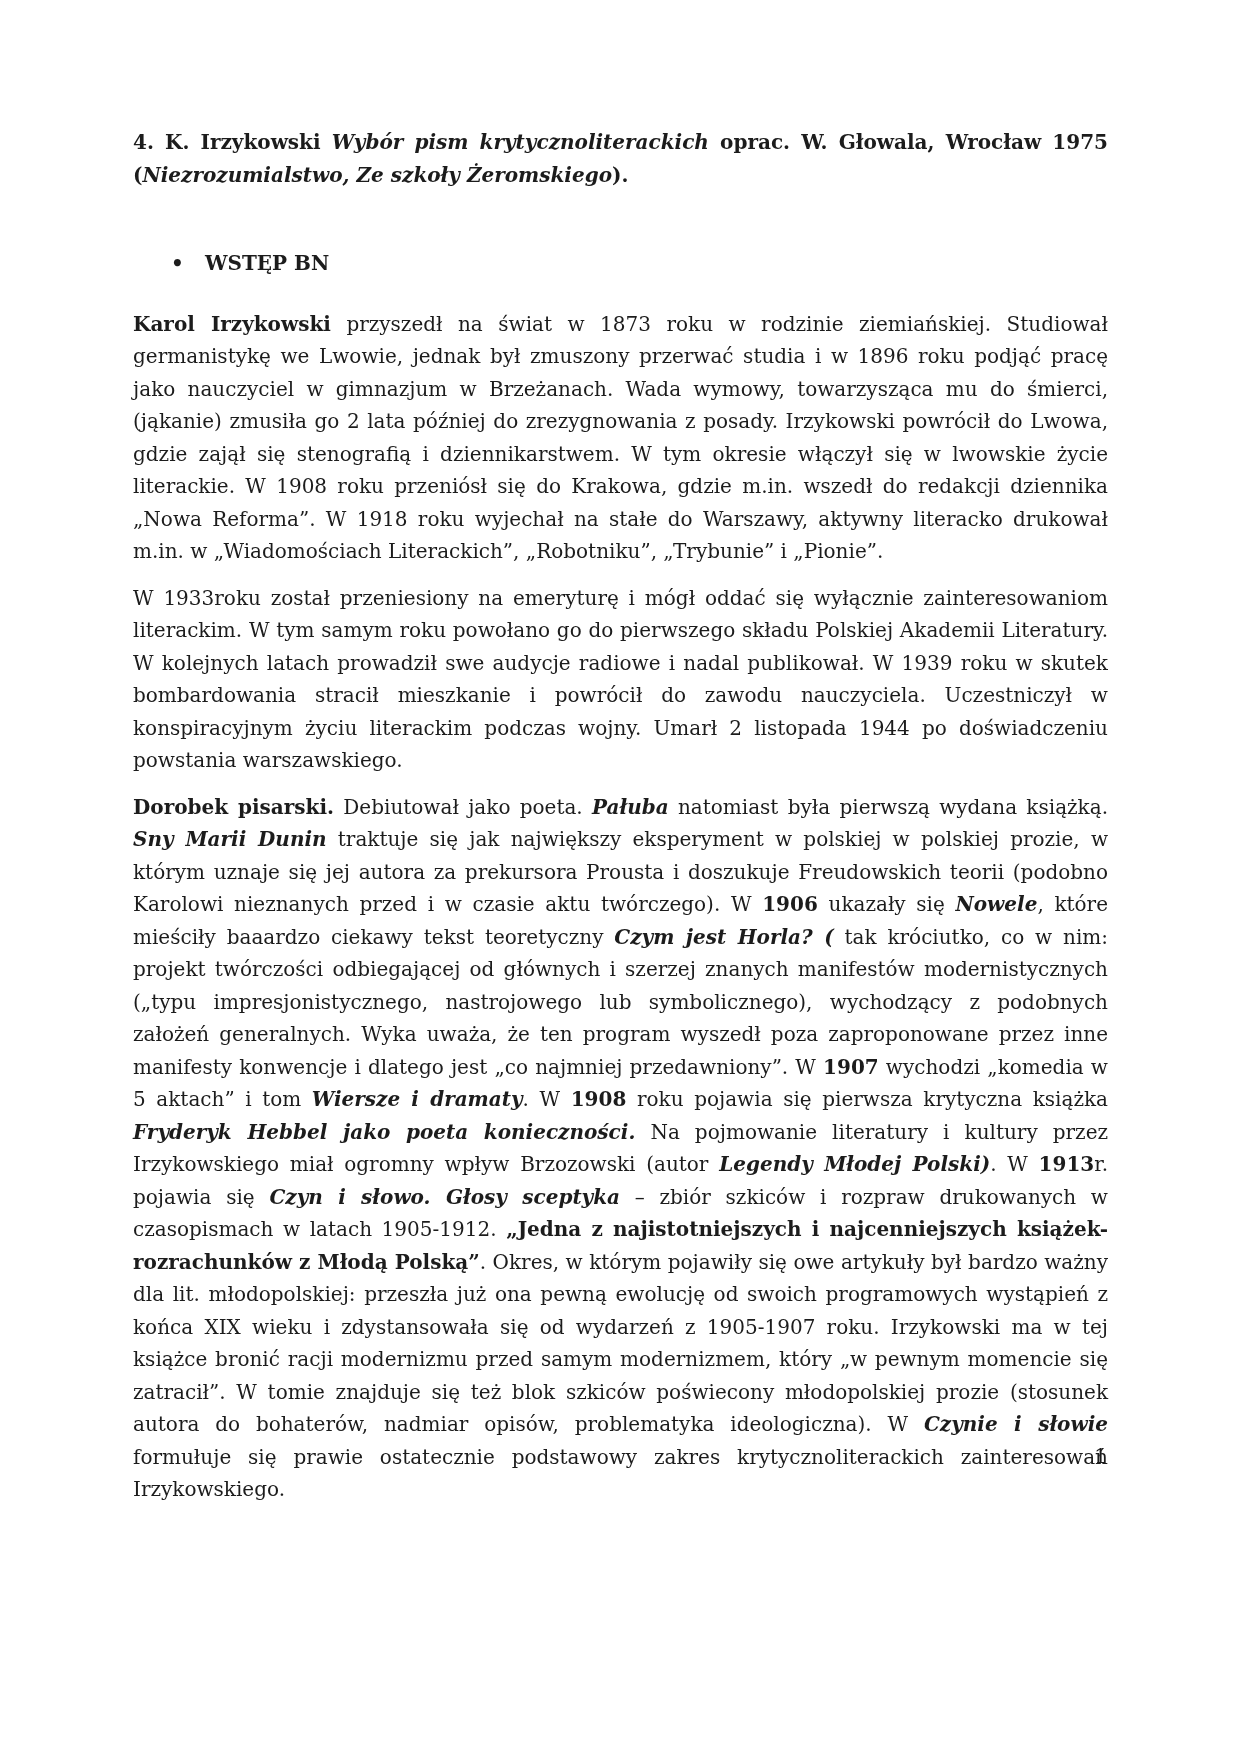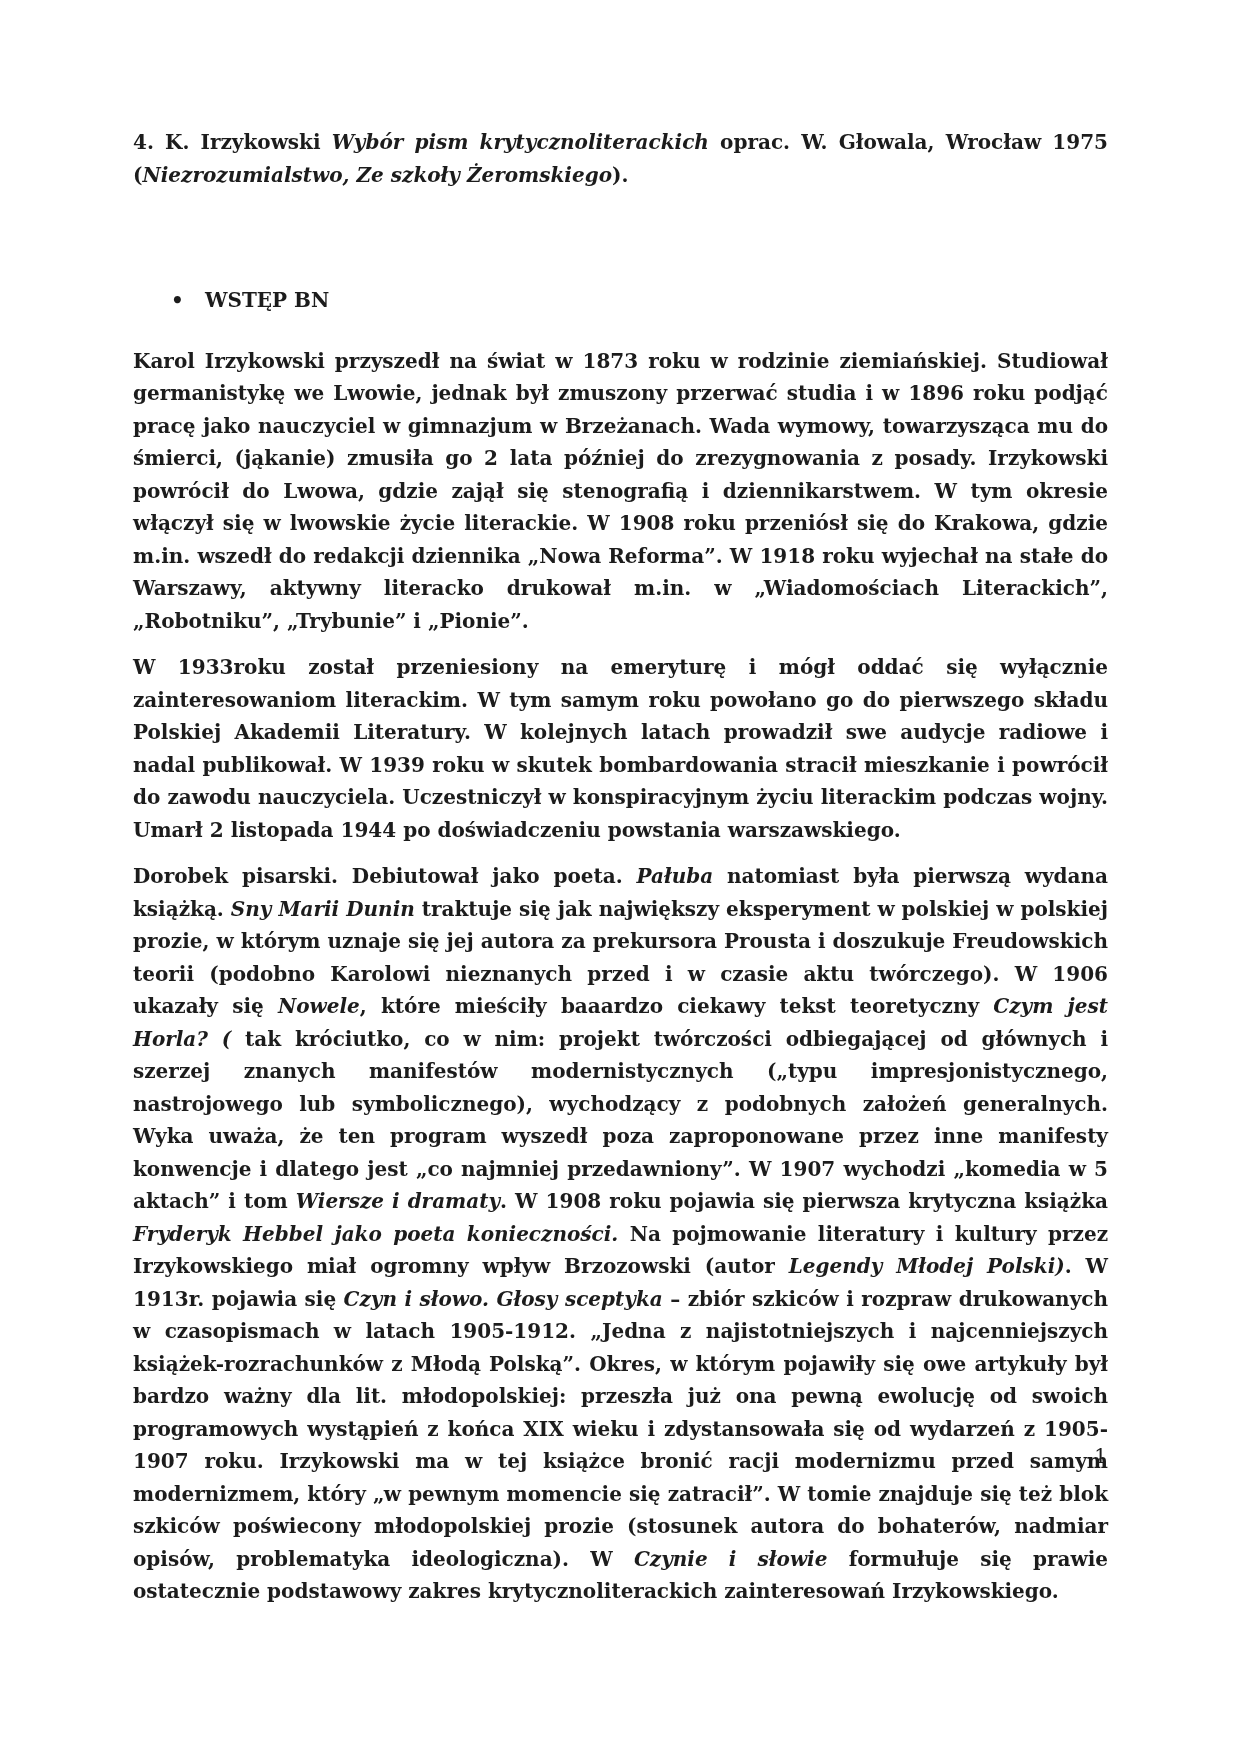--- a/index.html
+++ b/index.html
@@ -23,35 +23,35 @@
     width: 975px;
   }
   .para {
     margin: 0 0 14px 0;
     font-size: 20px;
     line-height: 32.5px;
     text-align: justify;
     text-justify: inter-word;
   }
   .para.heading {
-    margin-bottom: 93px;
+    margin-bottom: 56px;
   }
   .bullet-item {
     display: flex;
     margin: 0 0 28px 0;
     padding-left: 38px;
     font-size: 20px;
     line-height: 32.5px;
   }
   .bullet-glyph {
     width: 34px;
     flex: 0 0 34px;
     font-weight: bold;
   }
-  .run.normal   { font-weight: bold; font-style: normal; }
+  .run.normal   { font-weight: normal; font-style: normal; }
   .run.bold     { font-weight: bold;   font-style: normal; }
   .run.italic   { font-weight: bold; font-style: italic; }
   .run.bolditalic { font-weight: bold; font-style: italic; }
   .page-number {
     position: absolute;
     top: 1440px;
     right: 133px;
     font-size: 20px;
     line-height: 32.5px;
     color: #1c1c1c;

